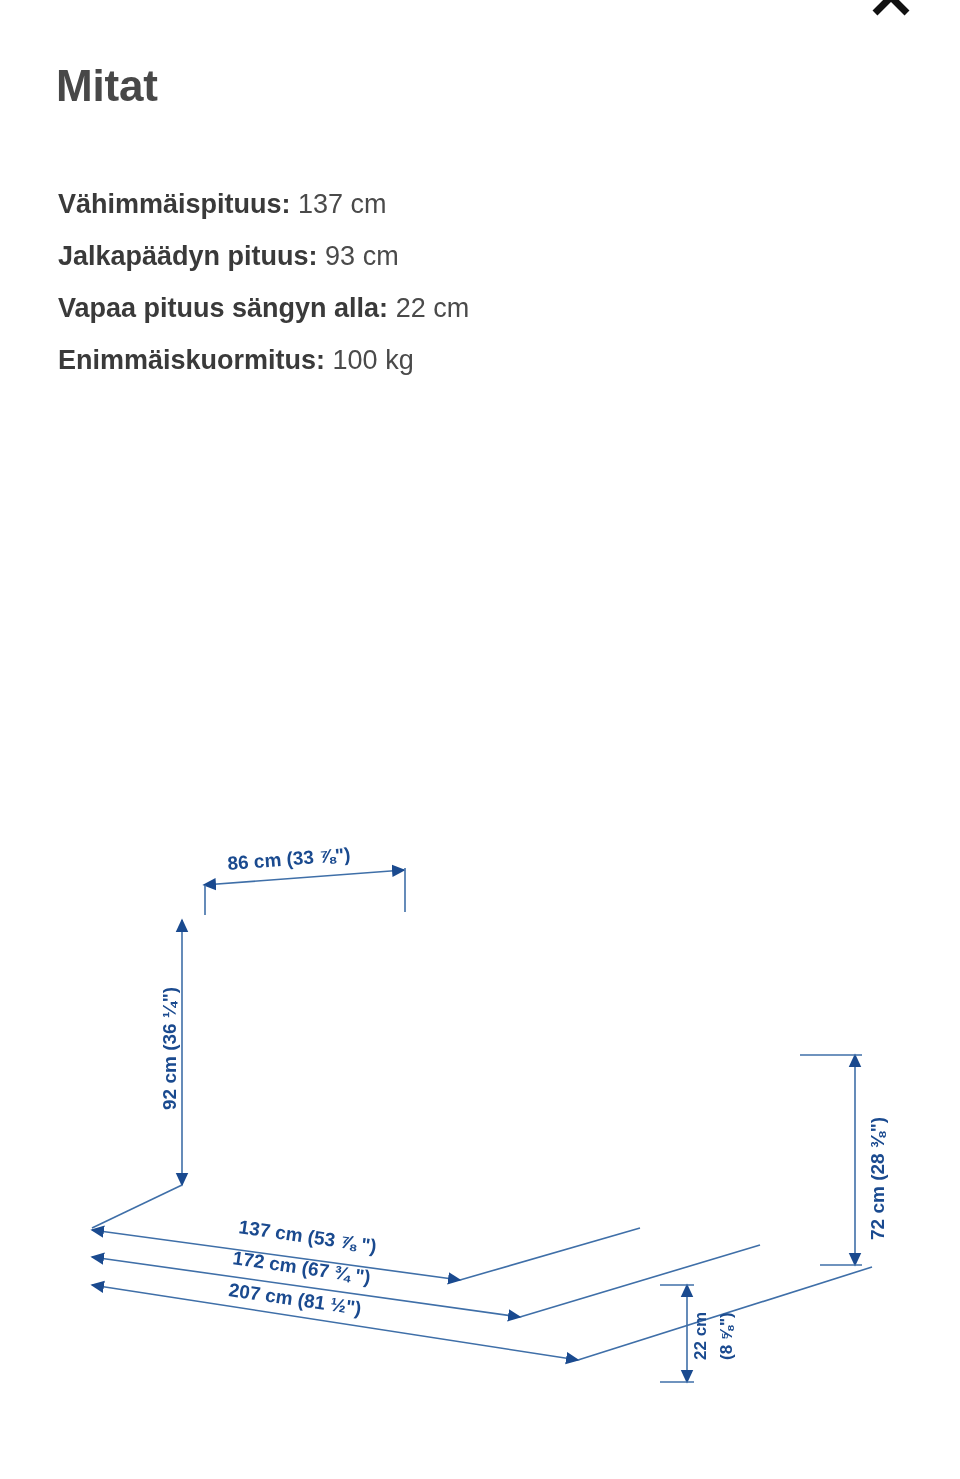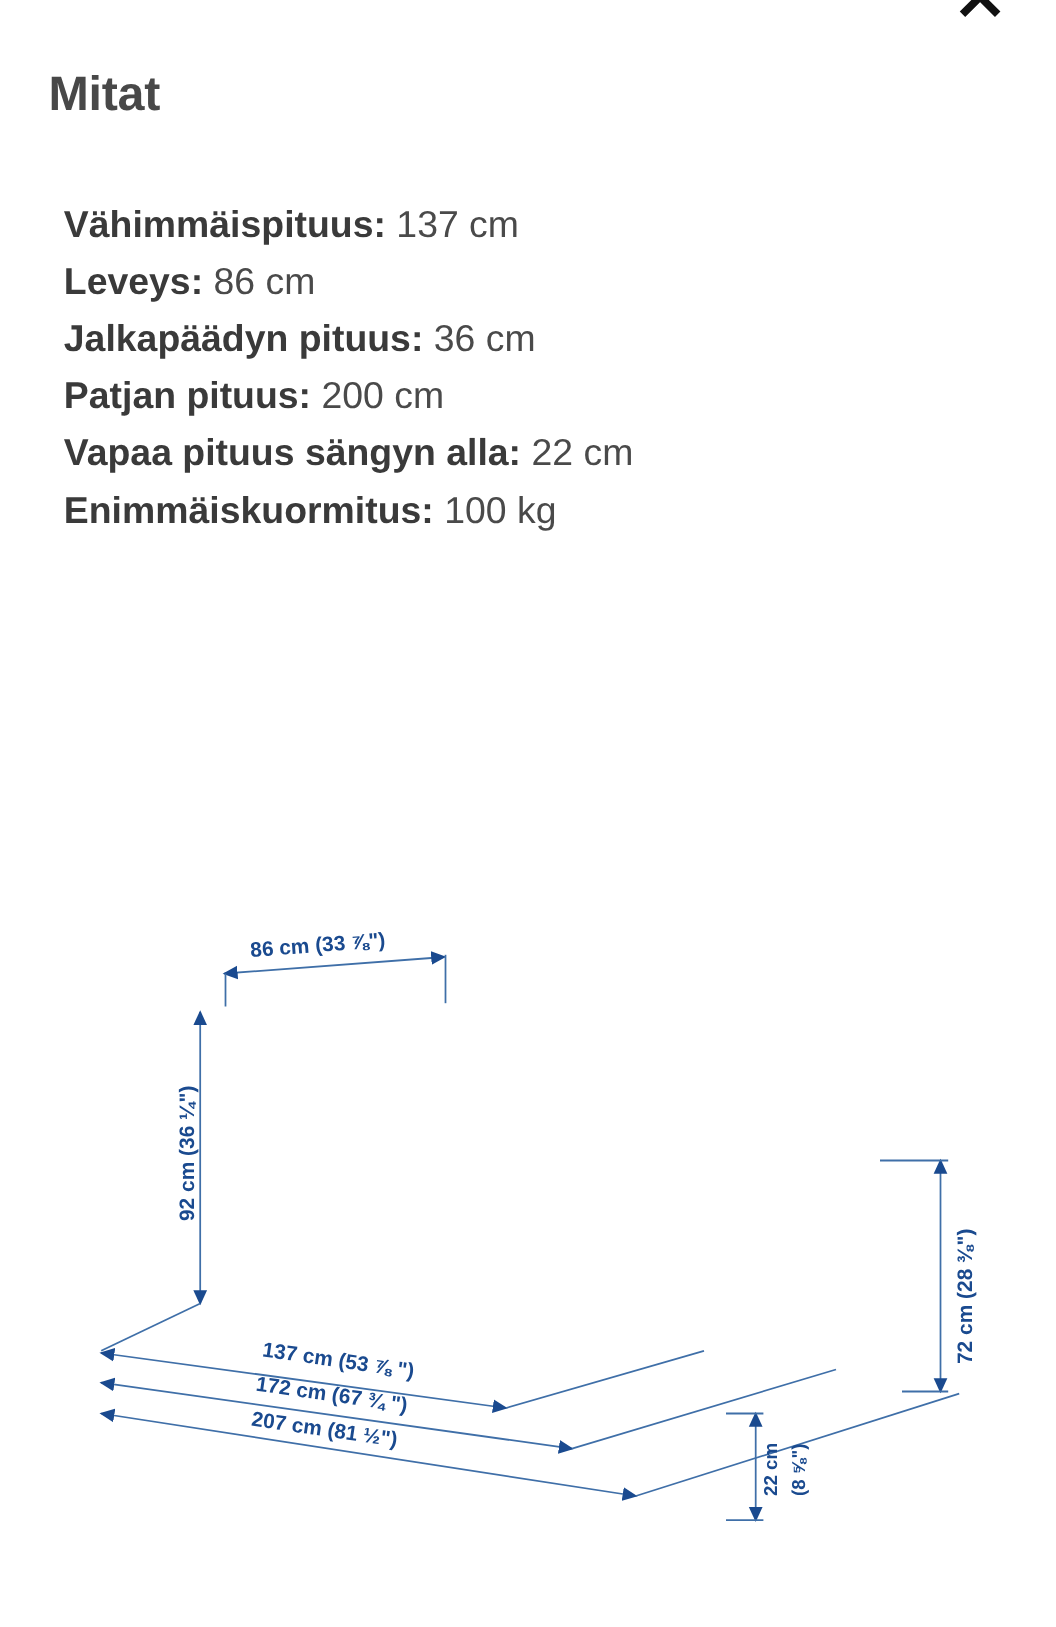--- a/index.html
+++ b/index.html
@@ -23,42 +23,42 @@
     left: 868px;
     width: 46px;
     height: 46px;
     overflow: hidden;
   }
   .close-icon-clip svg { display: block; }
 
   
   .page-title {
     position: absolute;
-    left: 44px;
+    left: 56px;
     top: 63px;
     font-size: 44px;
     font-weight: bold;
     color: #484848;
     letter-spacing: -0.2px;
     line-height: 1.05;
     margin: 0;
   }
 
   
   .spec-list {
     position: absolute;
     left: 58px;
     top: 178px;
     width: 720px;
     list-style: none;
     margin: 0;
     padding: 0;
   }
   .spec-row {
-    font-size: 34px;
+    font-size: 27px;
     line-height: 52px;
     color: #3d3d3d;
     white-space: nowrap;
   }
   .spec-label {
     font-weight: bold;
     color: #3a3a3a;
   }
   .spec-value {
     font-weight: normal;
@@ -101,30 +101,22 @@
 </div>
 
 <h1 class="page-title">Mitat</h1>
 
 <ul class="spec-list">
   <li class="spec-row">
     <span class="spec-label">Vähimmäispituus:</span>
     <span class="spec-value">137 cm</span>
   </li>
   <li class="spec-row">
-    <span class="spec-label">Leveys:</span>
-    <span class="spec-value">86 cm</span>
-  </li>
-  <li class="spec-row">
     <span class="spec-label">Jalkapäädyn pituus:</span>
-    <span class="spec-value">36 cm</span>
-  </li>
-  <li class="spec-row">
-    <span class="spec-label">Patjan pituus:</span>
-    <span class="spec-value">200 cm</span>
+    <span class="spec-value">93 cm</span>
   </li>
   <li class="spec-row">
     <span class="spec-label">Vapaa pituus sängyn alla:</span>
     <span class="spec-value">22 cm</span>
   </li>
   <li class="spec-row">
     <span class="spec-label">Enimmäiskuormitus:</span>
     <span class="spec-value">100 kg</span>
   </li>
 </ul>

